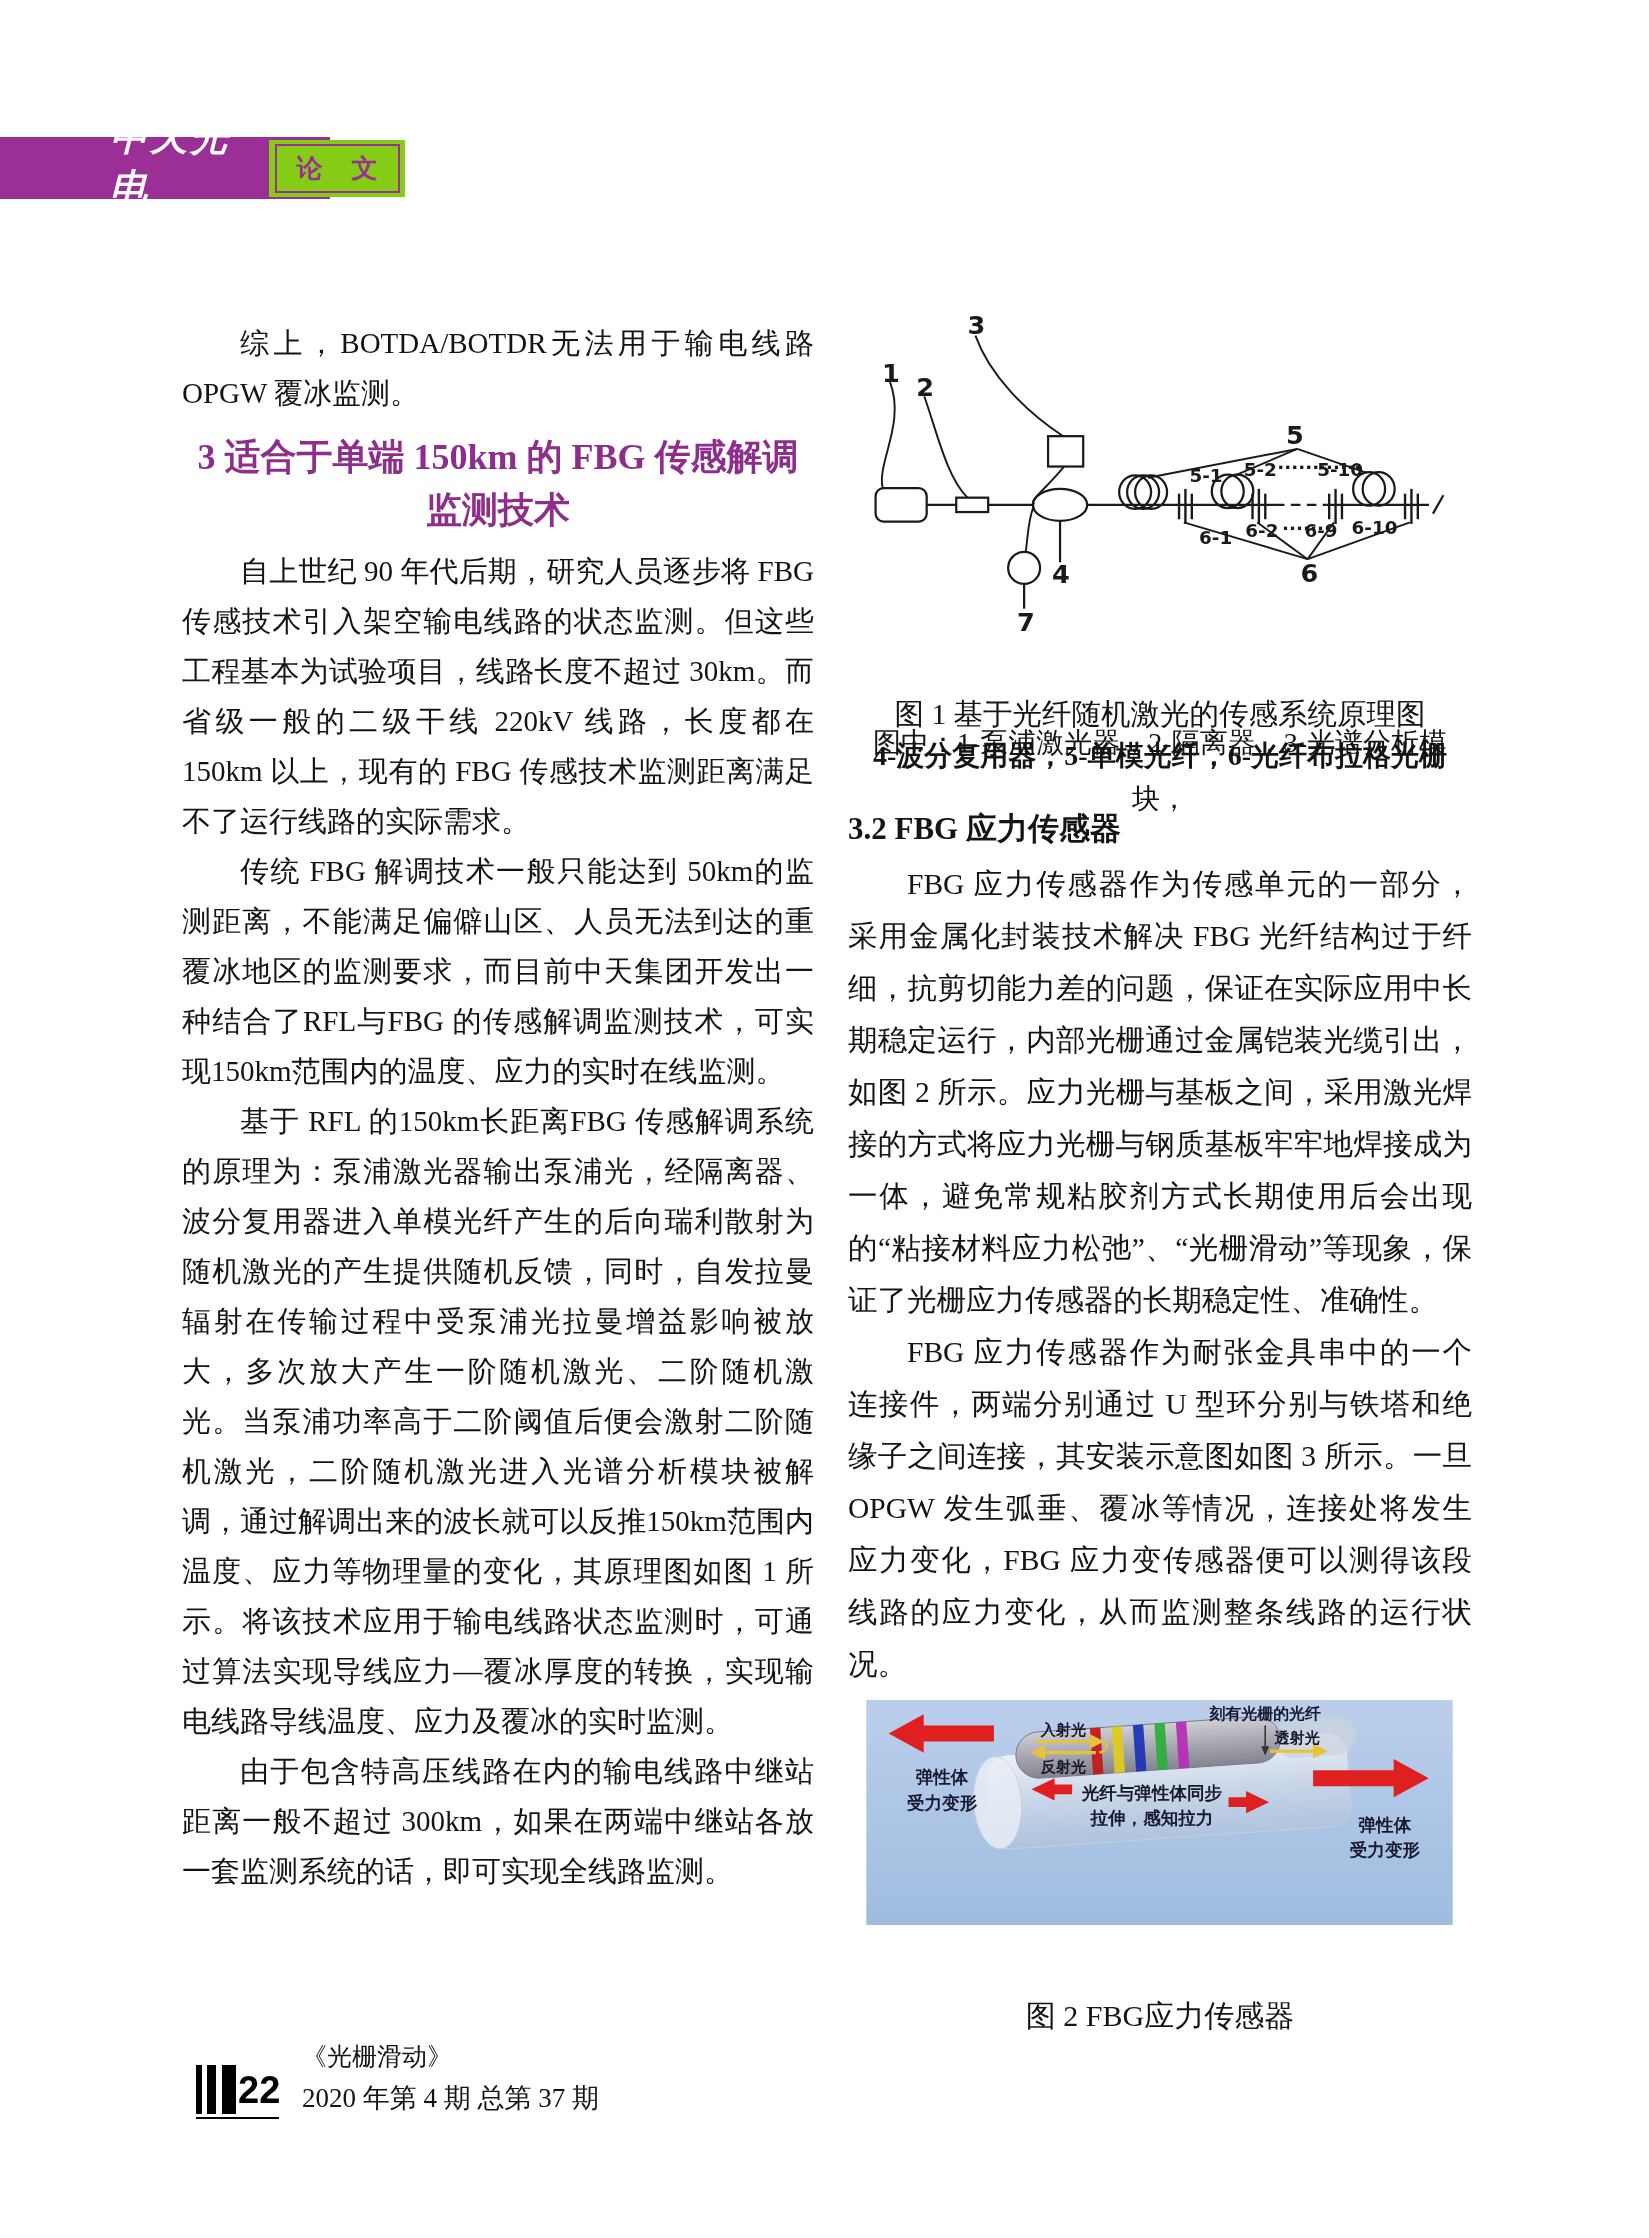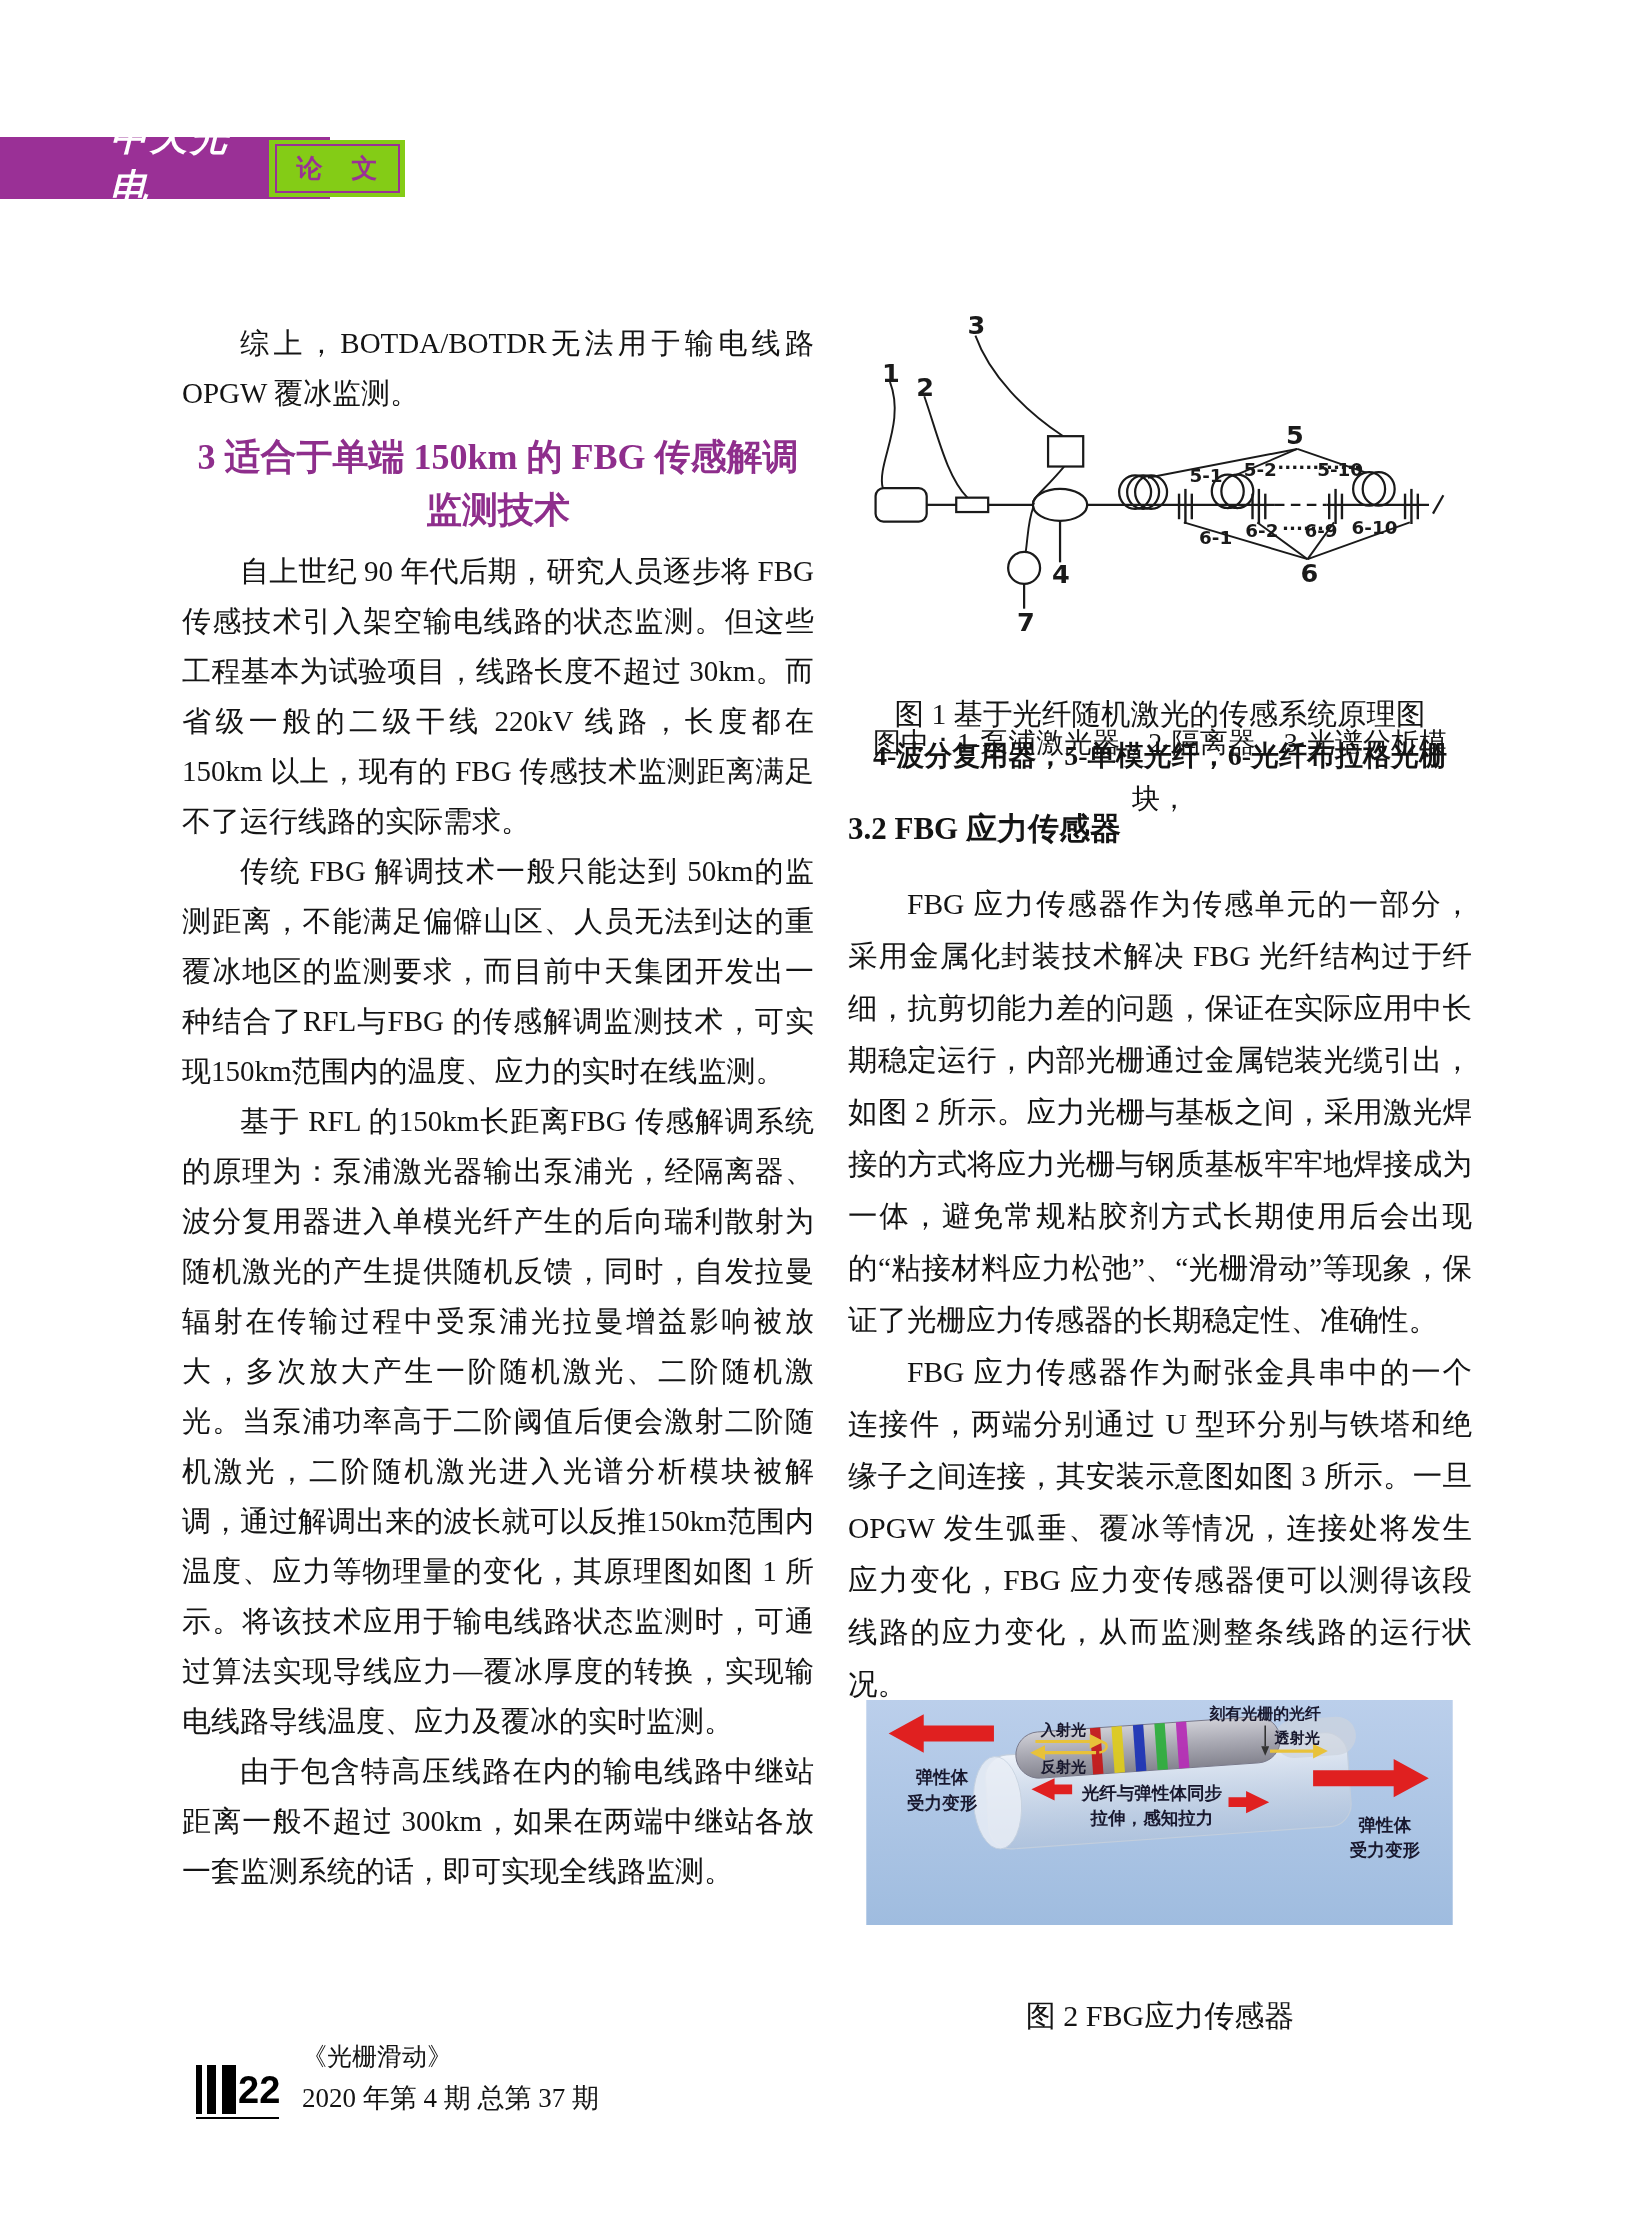--- a/index.html
+++ b/index.html
@@ -18,21 +18,21 @@
   .tagbox{width:121px;height:45px;border:2.4px solid #9A3096;display:flex;align-items:center;justify-content:center;}
   .tagbox span{color:#9A3096;font-size:26px;font-weight:bold;letter-spacing:11.2px;text-indent:11.2px;}
   
   .col{position:absolute;text-align:justify;}
   .col-left{left:182px;top:318px;width:632px;}
   .col-right{left:848px;top:804px;width:624px;}
   .col p{margin:0;font-size:29px;line-height:50px;text-indent:2em;font-family:Liberation Serif, serif;}
   .col-right p{font-size:29.5px;line-height:52px;}
   h2.sec{margin:12.8px 0 9.6px;font-size:36px;line-height:53px;font-weight:bold;color:#8E2E8C;text-align:center;}
   h3.sub{margin:6.4px 0 4.8px;font-size:29.5px;line-height:50px;font-weight:bold;text-align:left;}
-  .col-right h3.sub{margin:0 0 24px;font-size:31px;}
+  .col-right h3.sub{margin:0 0 4px;font-size:31px;}
   
   .fig1{position:absolute;left:830px;top:310px;width:631px;height:337px;}
   .caption{position:absolute;left:848px;width:624px;text-align:center;font-size:29.5px;margin-top:28px;}
   .cap1{top:667px;}
   .legend{position:absolute;left:848px;width:624px;text-align:center;font-size:28px;line-height:56px;}
   .leg1{top:715px;}
   .leg2{top:728px;font-weight:bold;}
   .fig2{position:absolute;left:866px;top:1700px;width:587px;height:225px;}
   .cap2{top:1968px;font-size:30px;}
   

